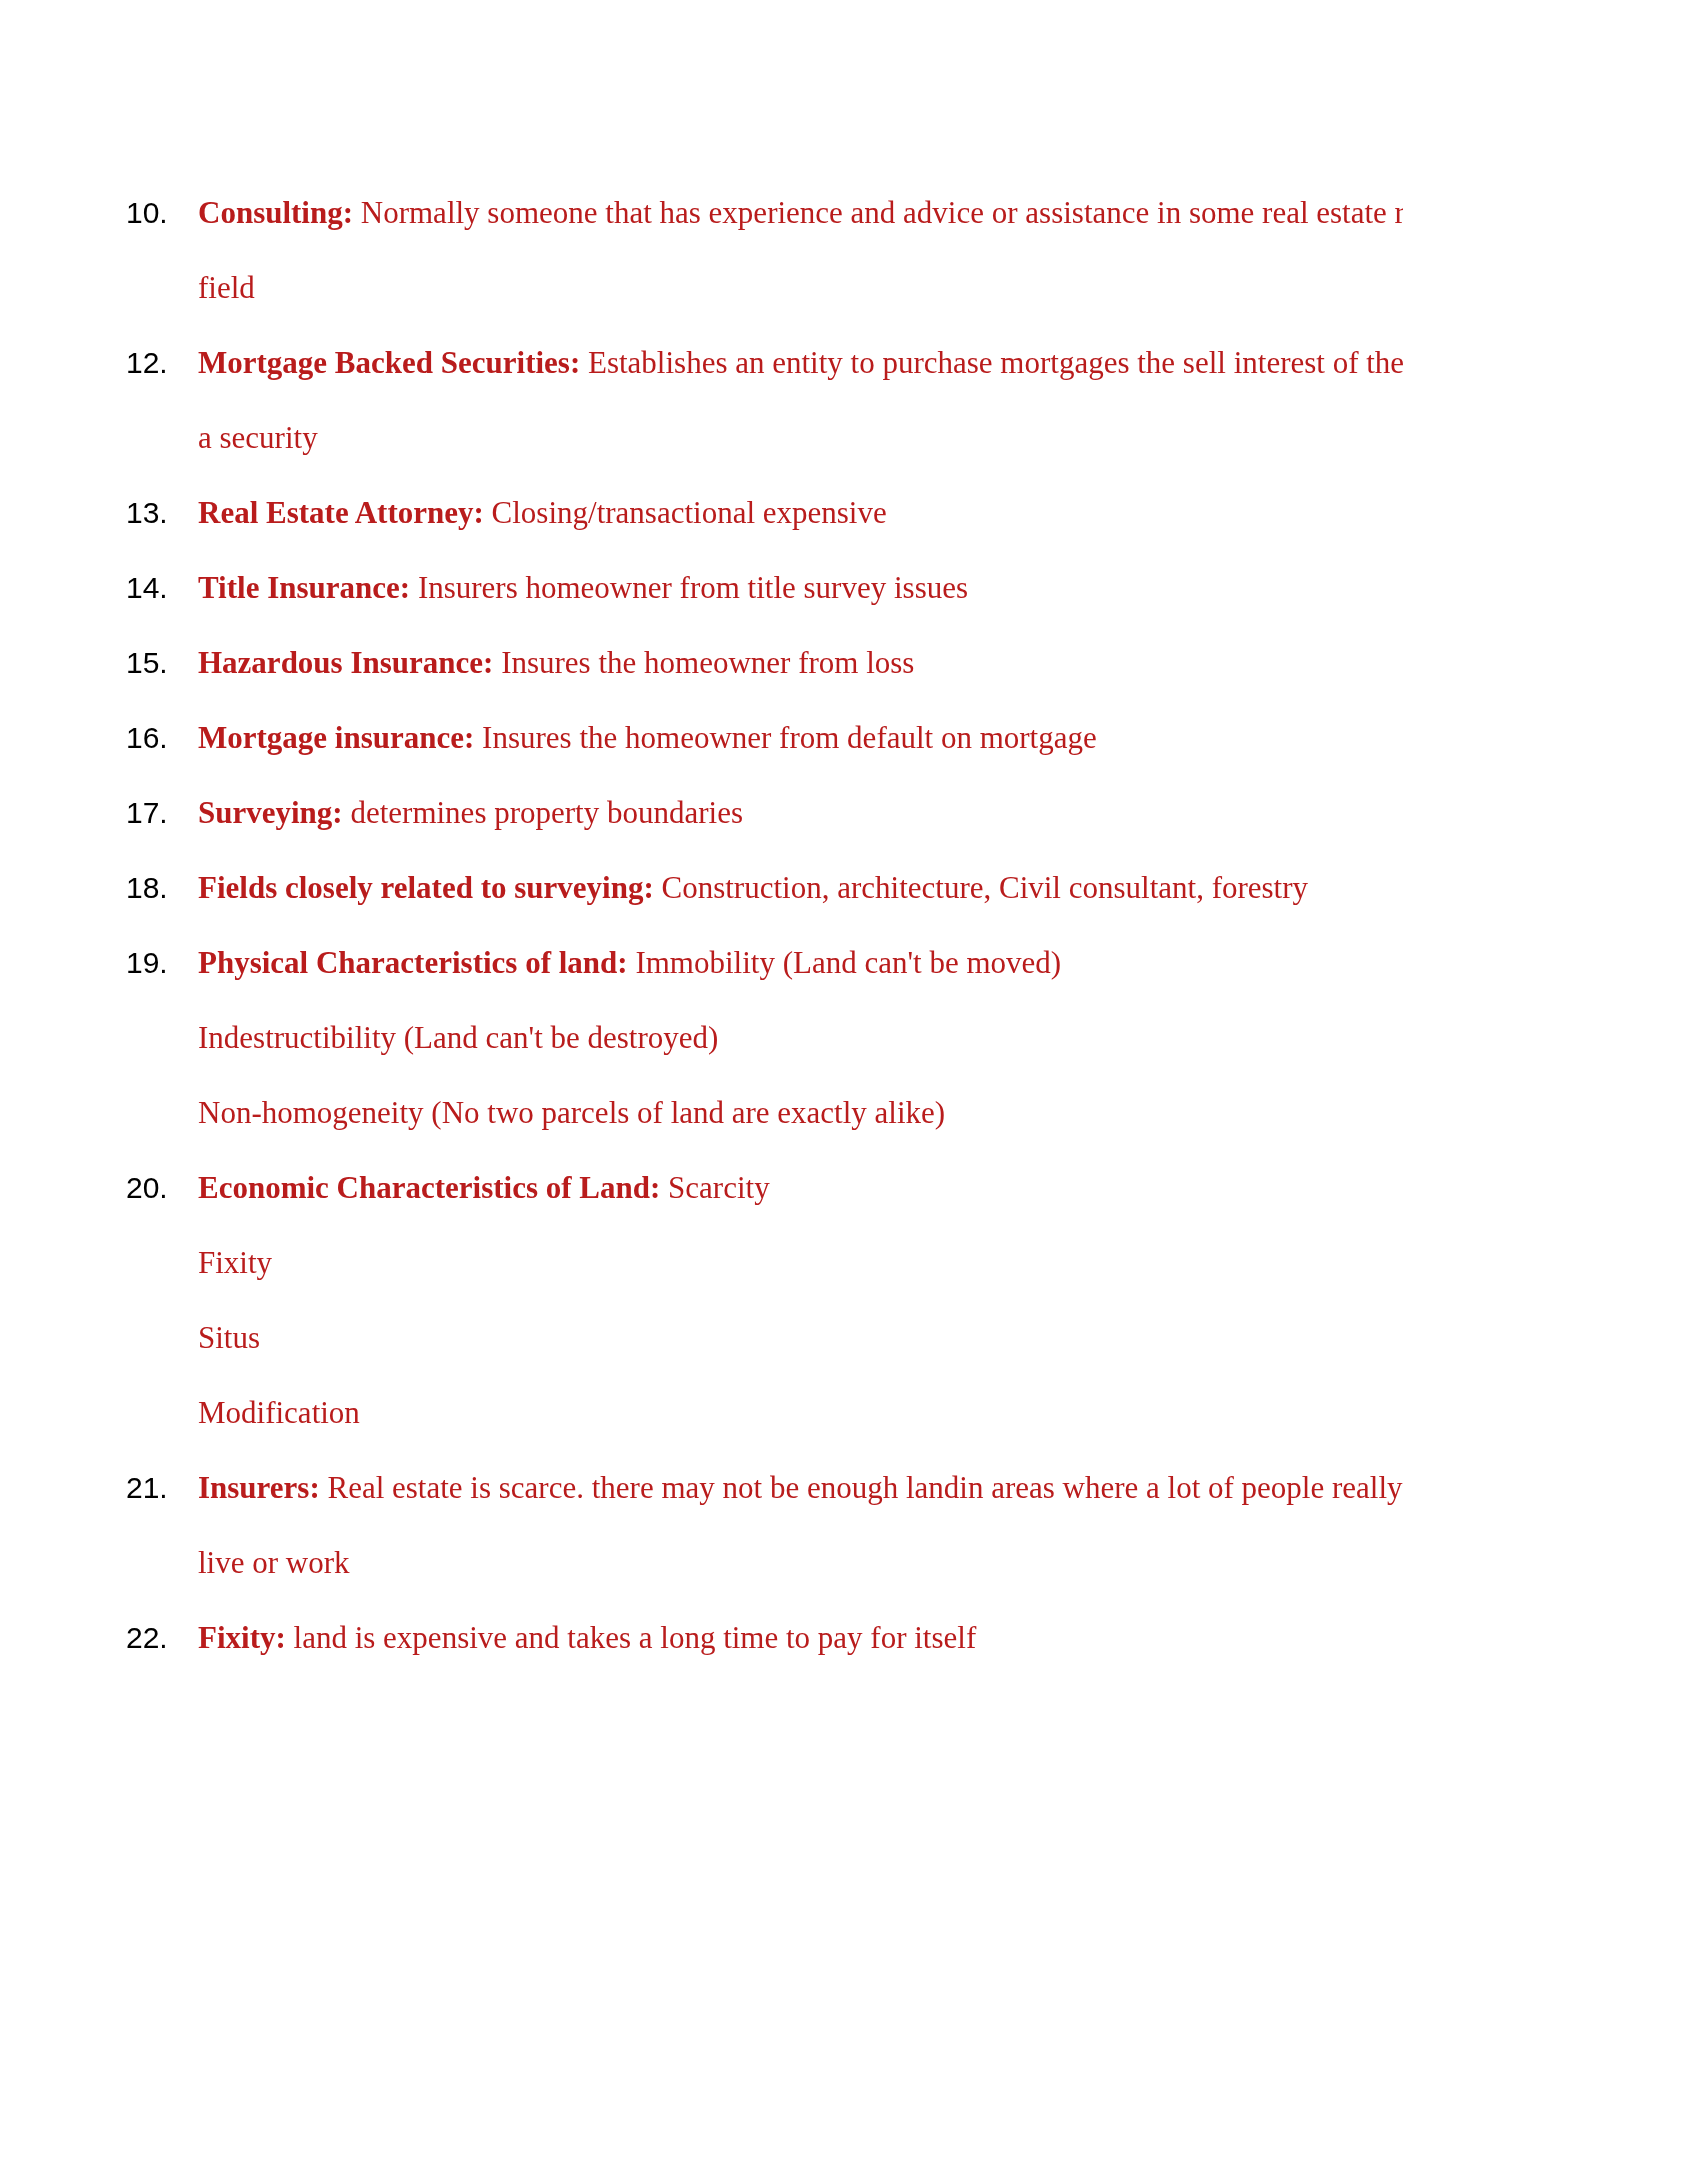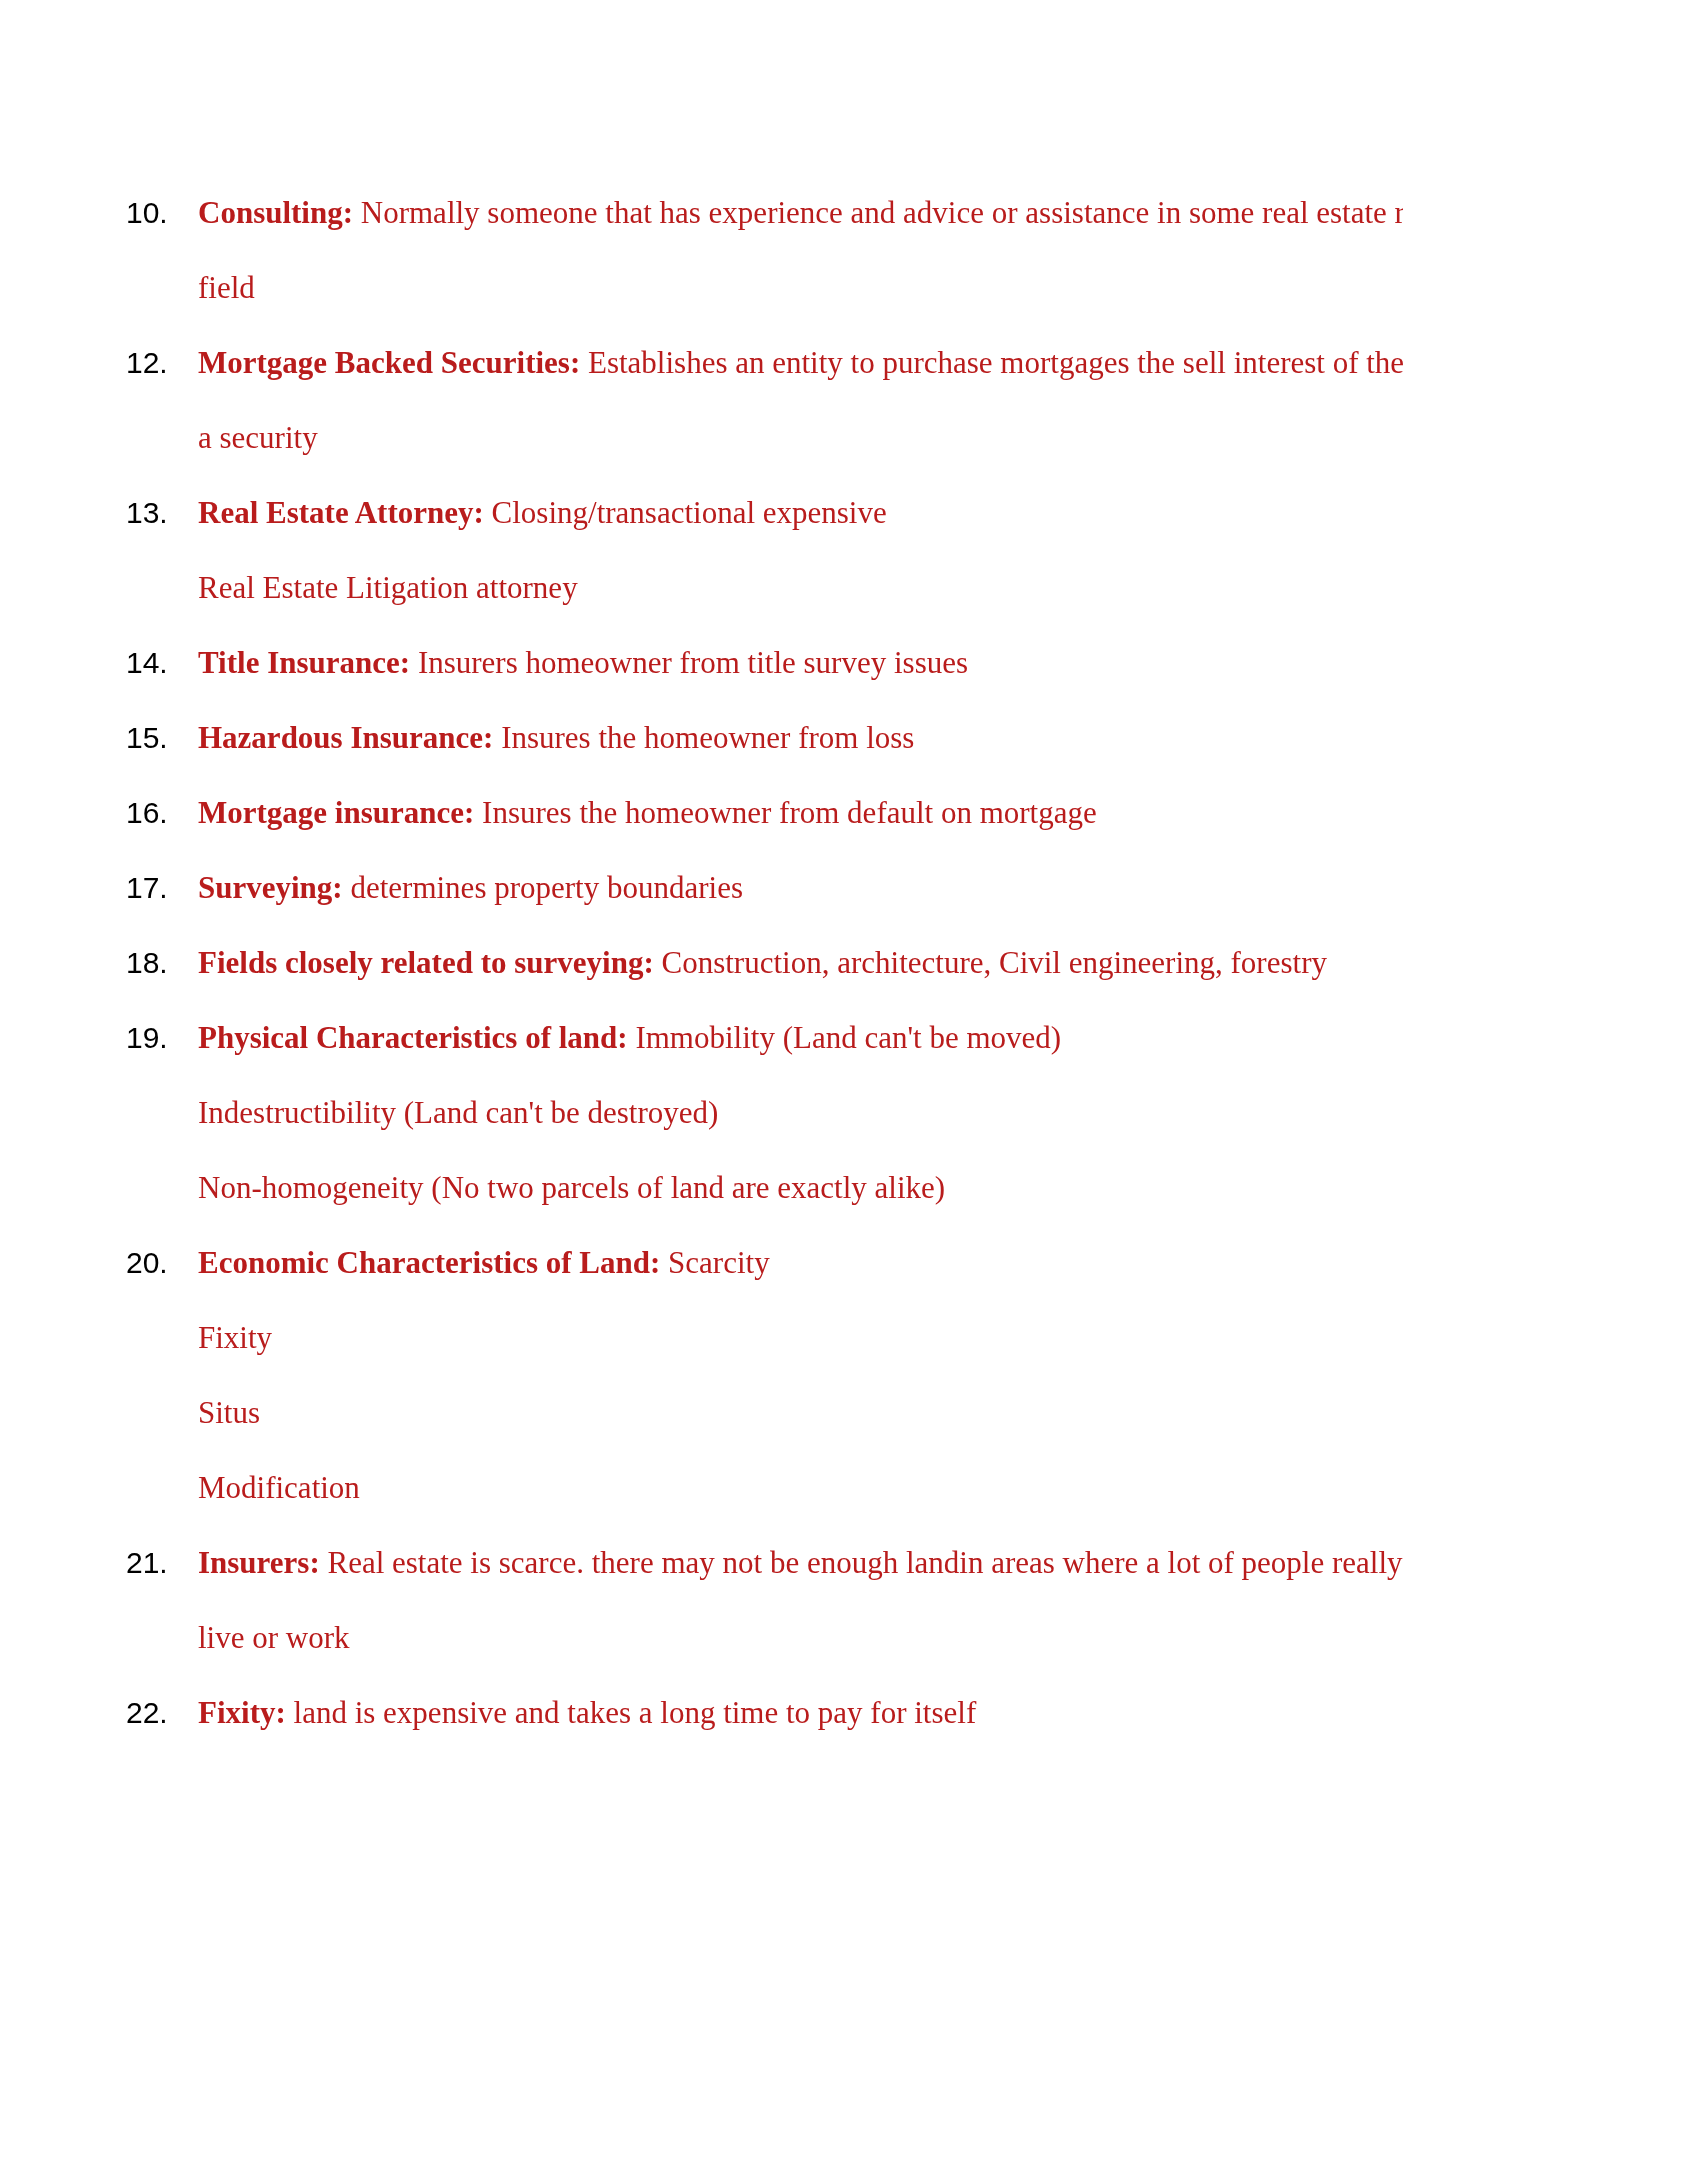--- a/index.html
+++ b/index.html
@@ -64,21 +64,20 @@
     <span class="num">12.</span>
     <div class="body">
       <p class="line"><b class="term">Mortgage Backed Securities:</b> <span class="def">Establishes an entity to purchase mortgages the sell interest of the entity as a security</span></p>
     </div>
   </div>
 
   <div class="item">
     <span class="num">13.</span>
     <div class="body">
       <p class="line"><b class="term">Real Estate Attorney:</b> <span class="def">Closing/transactional expensive</span></p>
-    <p class="line extra">Real Estate Litigation attorney</p>
         </div>
   </div>
 
   <div class="item">
     <span class="num">14.</span>
     <div class="body">
       <p class="line"><b class="term">Title Insurance:</b> <span class="def">Insurers homeowner from title survey issues</span></p>
     </div>
   </div>
 
@@ -99,21 +98,21 @@
   <div class="item">
     <span class="num">17.</span>
     <div class="body">
       <p class="line"><b class="term">Surveying:</b> <span class="def">determines property boundaries</span></p>
     </div>
   </div>
 
   <div class="item">
     <span class="num">18.</span>
     <div class="body">
-      <p class="line"><b class="term">Fields closely related to surveying:</b> <span class="def">Construction, architecture, Civil engineering, forestry</span></p>
+      <p class="line"><b class="term">Fields closely related to surveying:</b> <span class="def">Construction, architecture, Civil consultant, forestry</span></p>
     </div>
   </div>
 
   <div class="item">
     <span class="num">19.</span>
     <div class="body">
       <p class="line"><b class="term">Physical Characteristics of land:</b> <span class="def">Immobility (Land can't be moved)</span></p>
     <p class="line extra">Indestructibility (Land can't be destroyed)</p>
           <p class="line extra">Non-homogeneity (No two parcels of land are exactly alike)</p>
         </div>

